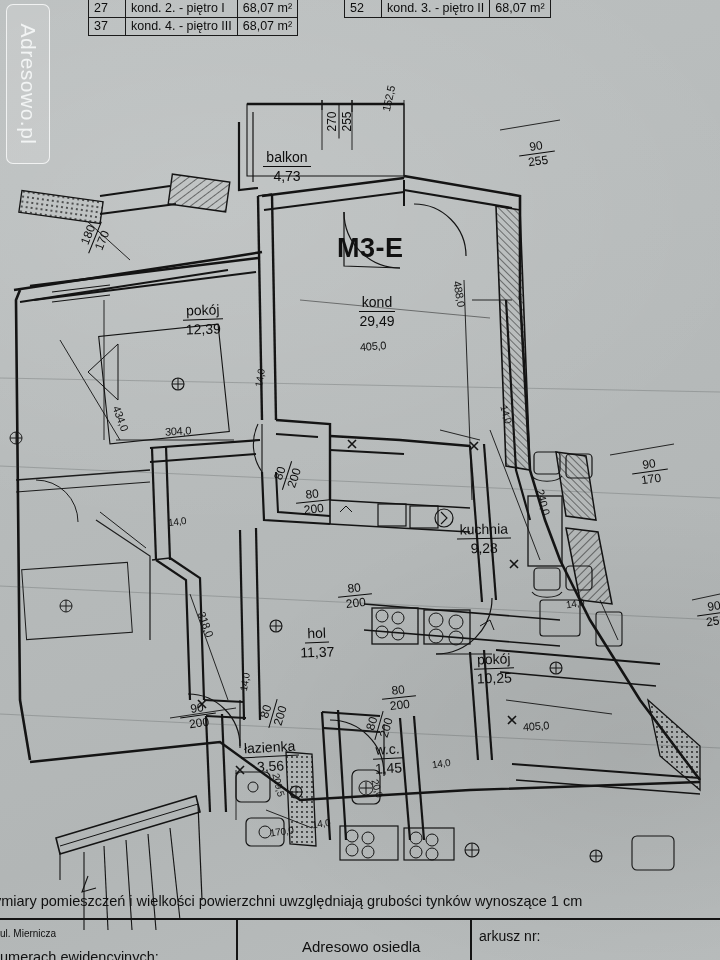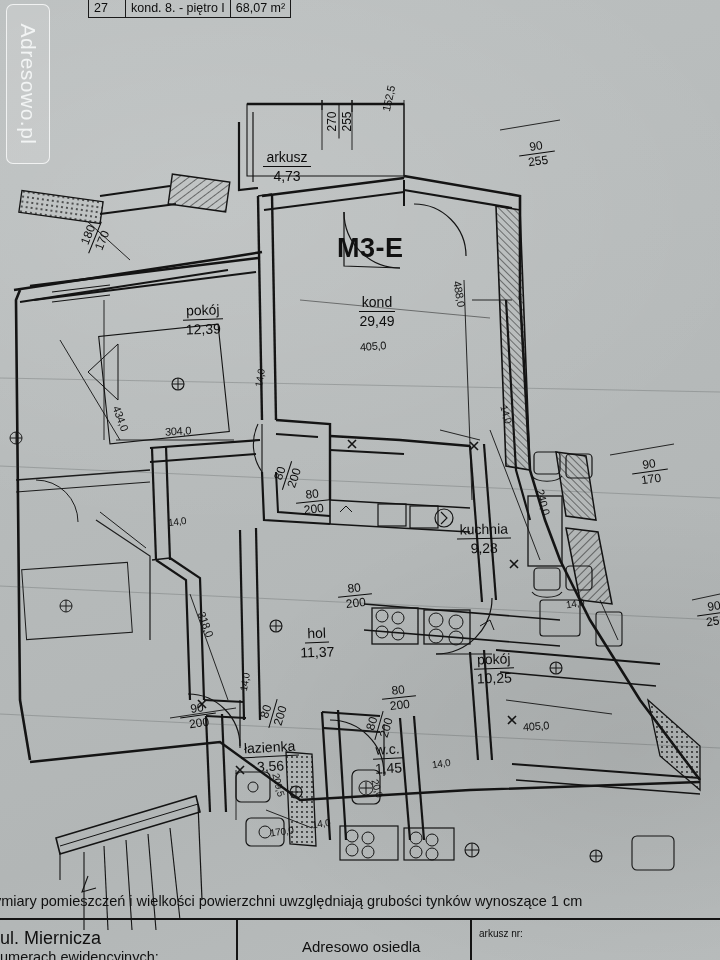--- a/index.html
+++ b/index.html
@@ -61,24 +61,24 @@
     color:#f2f4f4;font-size:21px;letter-spacing:0.5px;
     white-space:nowrap;font-family:"Liberation Sans",sans-serif;
   }
 
   
   #note{position:absolute;left:-6px;top:893px;font-size:14.5px;color:#101010;white-space:nowrap;}
   #tblock{position:absolute;left:-8px;top:918px;width:736px;height:46px;}
   #tblock .hline{position:absolute;left:0;right:0;height:0;border-top:2.2px solid #141414;}
   #tblock .vline{position:absolute;top:0;bottom:0;width:0;border-left:2.2px solid #141414;}
   #tblock .cell{position:absolute;color:#101010;white-space:nowrap;}
-  .tb-left1{font-size:18px;left:8px;top:10px;}
+  .tb-left1{font-size:10px;left:8px;top:10px;}
   .tb-left2{font-size:14.5px;left:8px;top:31px;}
   .tb-mid{font-size:15px;left:310px;top:20px;}
-  .tb-right{font-size:10px;left:487px;top:10px;}
+  .tb-right{font-size:14px;left:487px;top:10px;}
 </style>
 </head>
 <body>
 
 <div id="paper"></div>
 
 <svg id="plan" viewBox="0 0 720 960">
   <defs>
     <pattern id="hatchA" width="6" height="6" patternTransform="rotate(45)" patternUnits="userSpaceOnUse">
       <line x1="0" y1="0" x2="0" y2="6" stroke="#1a1a1a" stroke-width="1.1"></line>
@@ -352,35 +352,45 @@
       <path d="M0,586 L720,620"></path>
       <path d="M0,714 L720,748"></path>
     </g>
   </g>
 </svg>
 
 <table class="htable" style="left:88px;top:-1px;">
   <tbody>
       <tr>
     <td class="num">27</td>
-    <td>kond. 8. - piętro I</td>
+    <td>kond. 2. - piętro I</td>
+    <td class="area">68,07 m²</td>
+  </tr>
+  <tr>
+    <td class="num">37</td>
+    <td>kond. 4. - piętro III</td>
     <td class="area">68,07 m²</td>
   </tr>
 </tbody>
   </table>
 
 <table class="htable" style="left:344px;top:-1px;">
   <tbody>
+      <tr>
+    <td class="num">52</td>
+    <td>kond. 3. - piętro II</td>
+    <td class="area">68,07 m²</td>
+  </tr>
 </tbody>
   </table>
 
 <div class="txt title-m3" style="left:337px;top:233px;">M3-E</div>
 
 <div class="rlabel" style="left:248px;top:148px;width:78px;">
-  <span class="n">arkusz</span>
+  <span class="n">balkon</span>
   <span class="a">4,73</span>
 </div>
 
 <div class="rlabel" style="left:164px;top:301px;width:78px;transform:rotate(-2deg);">
   <span class="n">pokój</span>
   <span class="a">12,39</span>
 </div>
 
 <div class="rlabel" style="left:338px;top:293px;width:78px;">
   <span class="n">kond</span>

